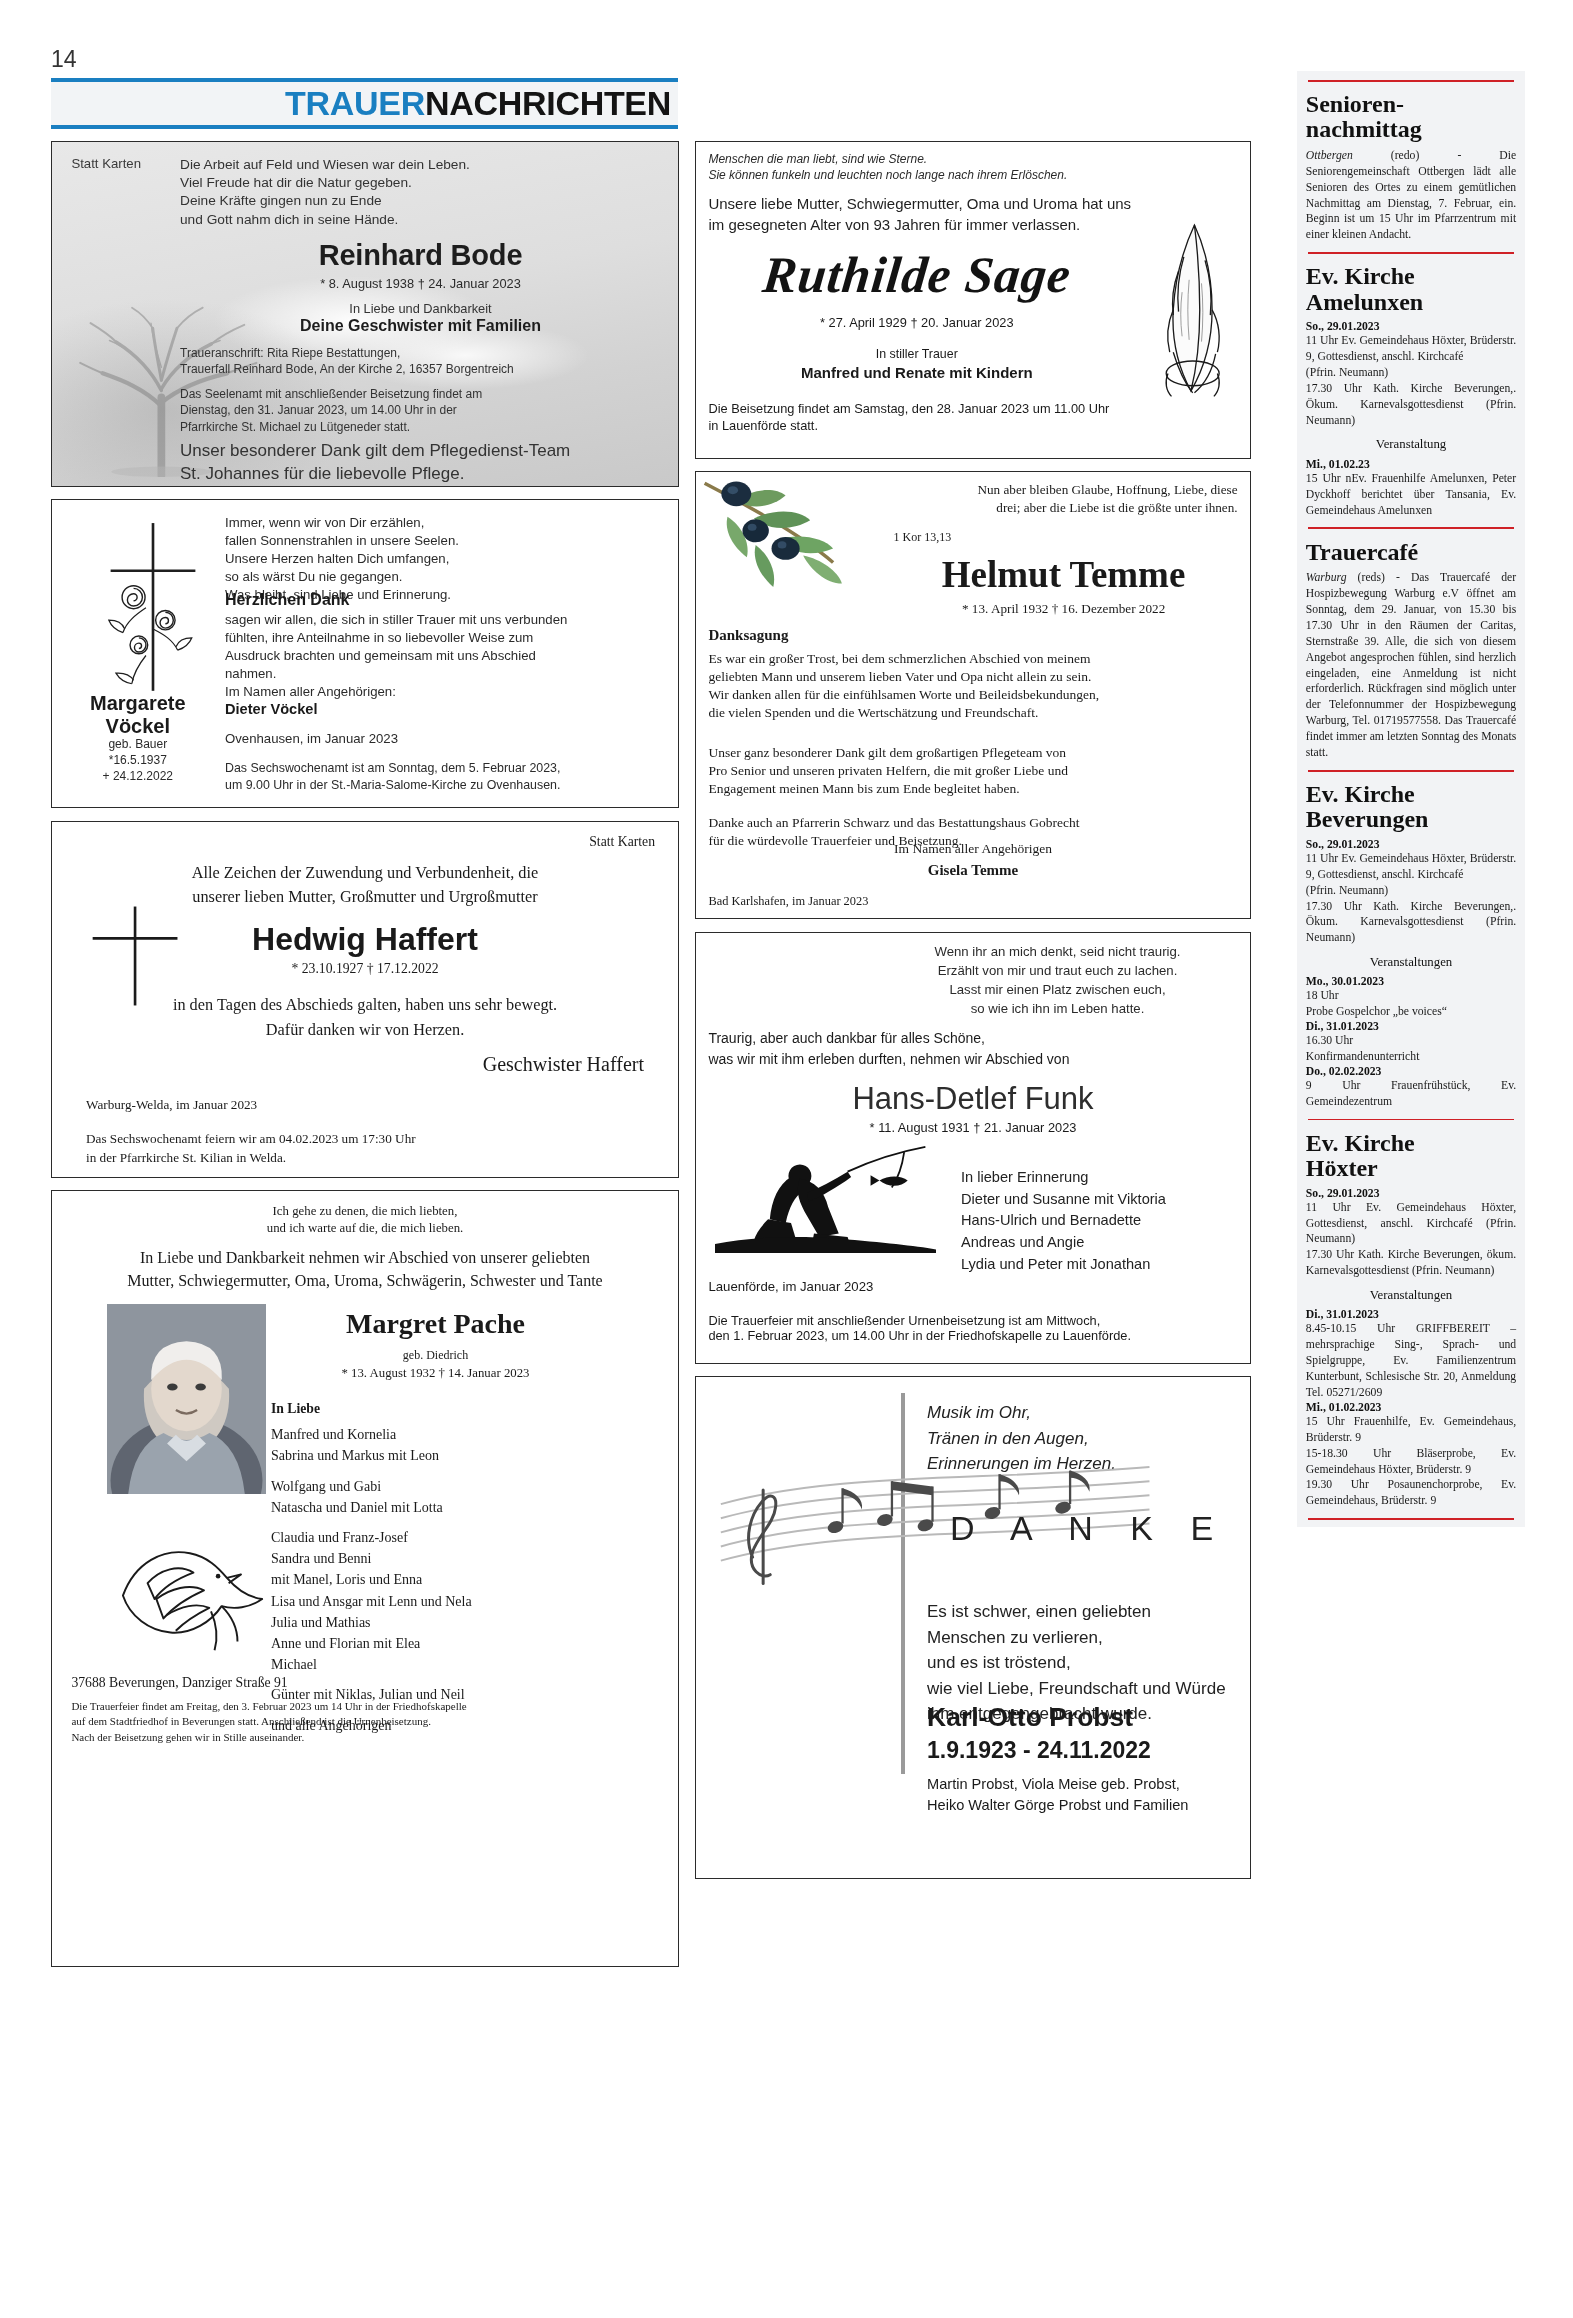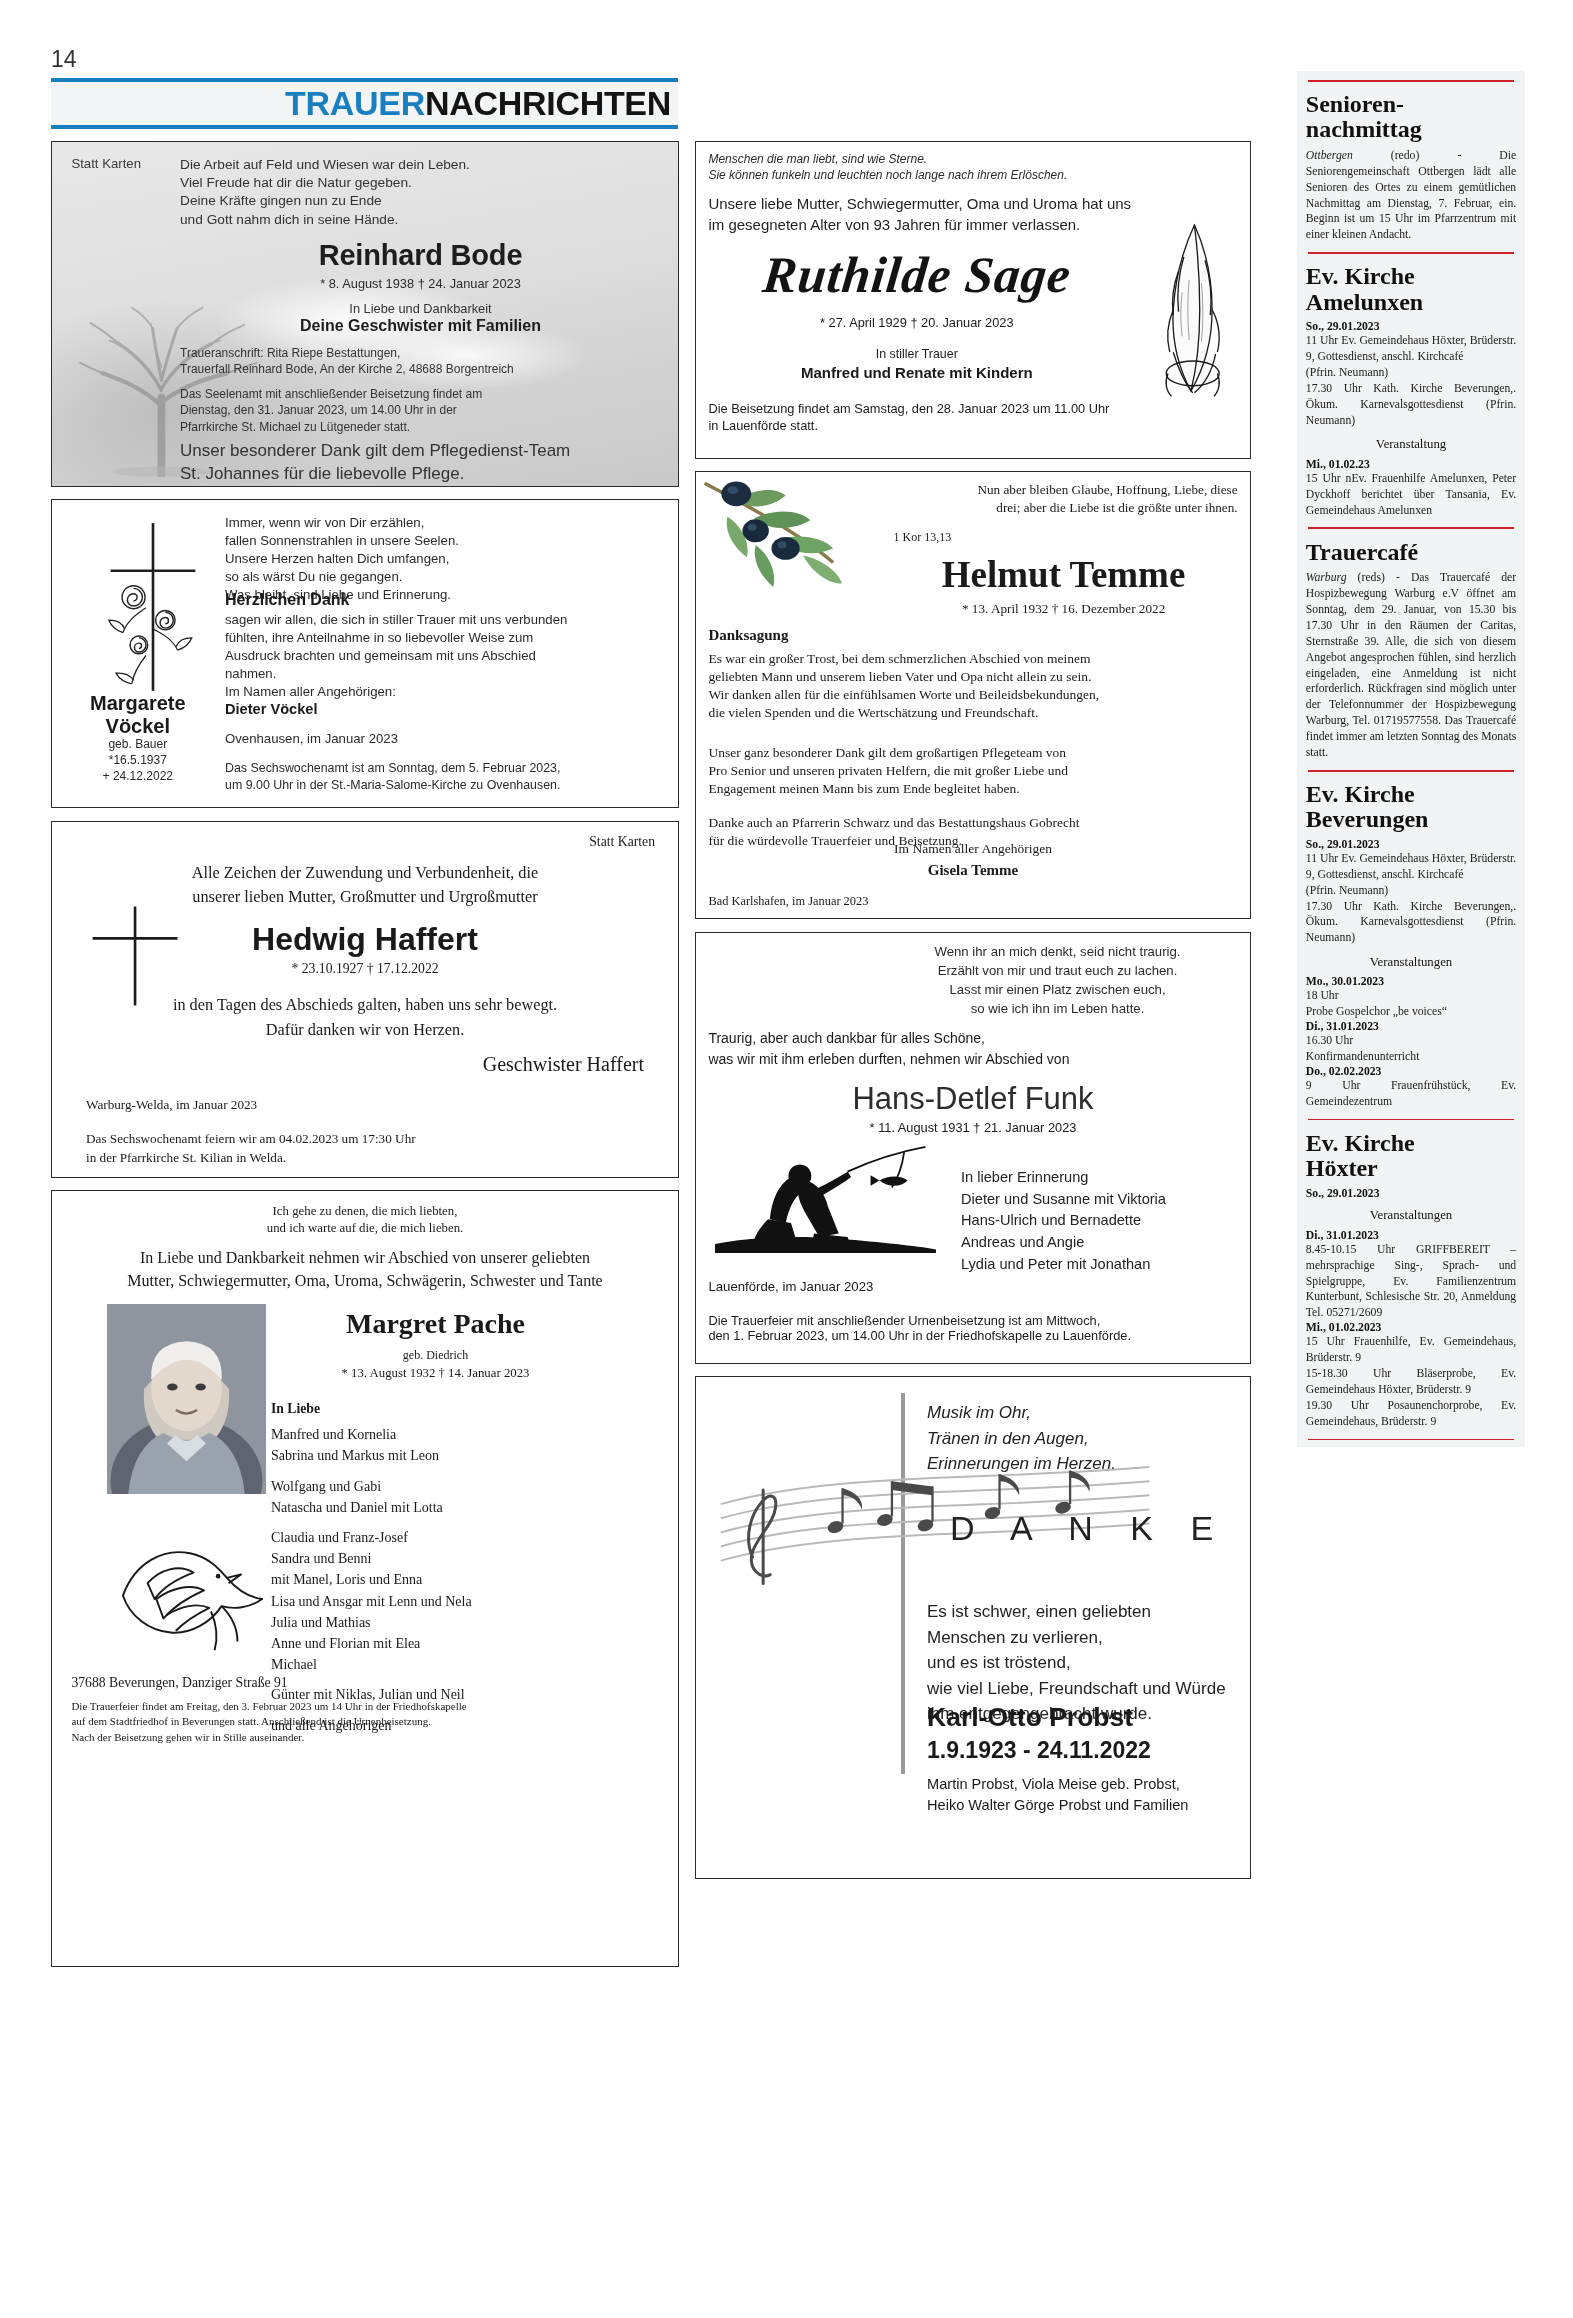--- a/index.html
+++ b/index.html
@@ -235,21 +235,21 @@
       <div class="bode-statt">Statt Karten</div>
       <div class="bode-verse" style="white-space:pre-line">Die Arbeit auf Feld und Wiesen war dein Leben.
 Viel Freude hat dir die Natur gegeben.
 Deine Kräfte gingen nun zu Ende
 und Gott nahm dich in seine Hände.</div>
       <div class="bode-name">Reinhard Bode</div>
       <div class="bode-dates">* 8. August 1938        † 24. Januar 2023</div>
       <div class="bode-liebe">In Liebe und Dankbarkeit</div>
       <div class="bode-fam">Deine Geschwister mit Familien</div>
       <div class="bode-p1" style="white-space:pre-line">Traueranschrift: Rita Riepe Bestattungen,
-Trauerfall Reinhard Bode, An der Kirche 2, 48688 Borgentreich</div>
+Trauerfall Reinhard Bode, An der Kirche 2, 16357 Borgentreich</div>
       <div class="bode-p2" style="white-space:pre-line">Das Seelenamt mit anschließender Beisetzung findet am
 Dienstag, den 31. Januar 2023, um 14.00 Uhr in der
 Pfarrkirche St. Michael zu Lütgeneder statt.</div>
       <div class="bode-p3" style="white-space:pre-line">Unser besonderer Dank gilt dem Pflegedienst-Team
 St. Johannes für die liebevolle Pflege.</div>
     </div>
 
     <div class="obit" id="box-voeckel" style="height:309px">
       <svg class="cross-wrap" viewBox="0 0 120 205">
         <g stroke="#1f1f1f" fill="none" stroke-width="3">
@@ -580,20 +580,22 @@
 Probe Gospelchor „be voices“</div>
       <div class="sb-date">Di., 31.01.2023</div>
       <div class="sb-line" style="white-space: pre-line;">16.30 Uhr
 Konfirmandenunterricht</div>
       <div class="sb-date">Do., 02.02.2023</div>
       <div class="sb-line" style="white-space: pre-line;">9 Uhr  Frauenfrühstück, Ev. Gemeindezentrum</div>
       <div class="sb-rule"></div>
       <div class="sb-head" style="white-space: pre-line;">Ev. Kirche
 Höxter</div>
       <div class="sb-date">So., 29.01.2023</div>
+      <div class="sb-line" style="white-space: pre-line;">11 Uhr  Ev. Gemeindehaus Höxter, Gottesdienst, anschl. Kirchcafé (Pfrin. Neumann)
+17.30 Uhr Kath. Kirche Beverungen, ökum. Karnevalsgottesdienst (Pfrin. Neumann)</div>
       <div class="sb-sub">Veranstaltungen</div>
       <div class="sb-date">Di., 31.01.2023</div>
       <div class="sb-line" style="white-space: pre-line;">8.45-10.15 Uhr GRIFFBEREIT – mehrsprachige Sing-, Sprach- und Spielgruppe, Ev. Familienzentrum Kunterbunt, Schlesische Str. 20, Anmeldung Tel. 05271/2609</div>
       <div class="sb-date">Mi., 01.02.2023</div>
       <div class="sb-line" style="white-space: pre-line;">15 Uhr Frauenhilfe, Ev. Gemeindehaus, Brüderstr. 9
 15-18.30 Uhr Bläserprobe, Ev. Gemeindehaus Höxter, Brüderstr. 9
 19.30 Uhr Posaunenchorprobe, Ev. Gemeindehaus, Brüderstr. 9</div>
       <div class="sb-rule"></div>
     </div>
 

